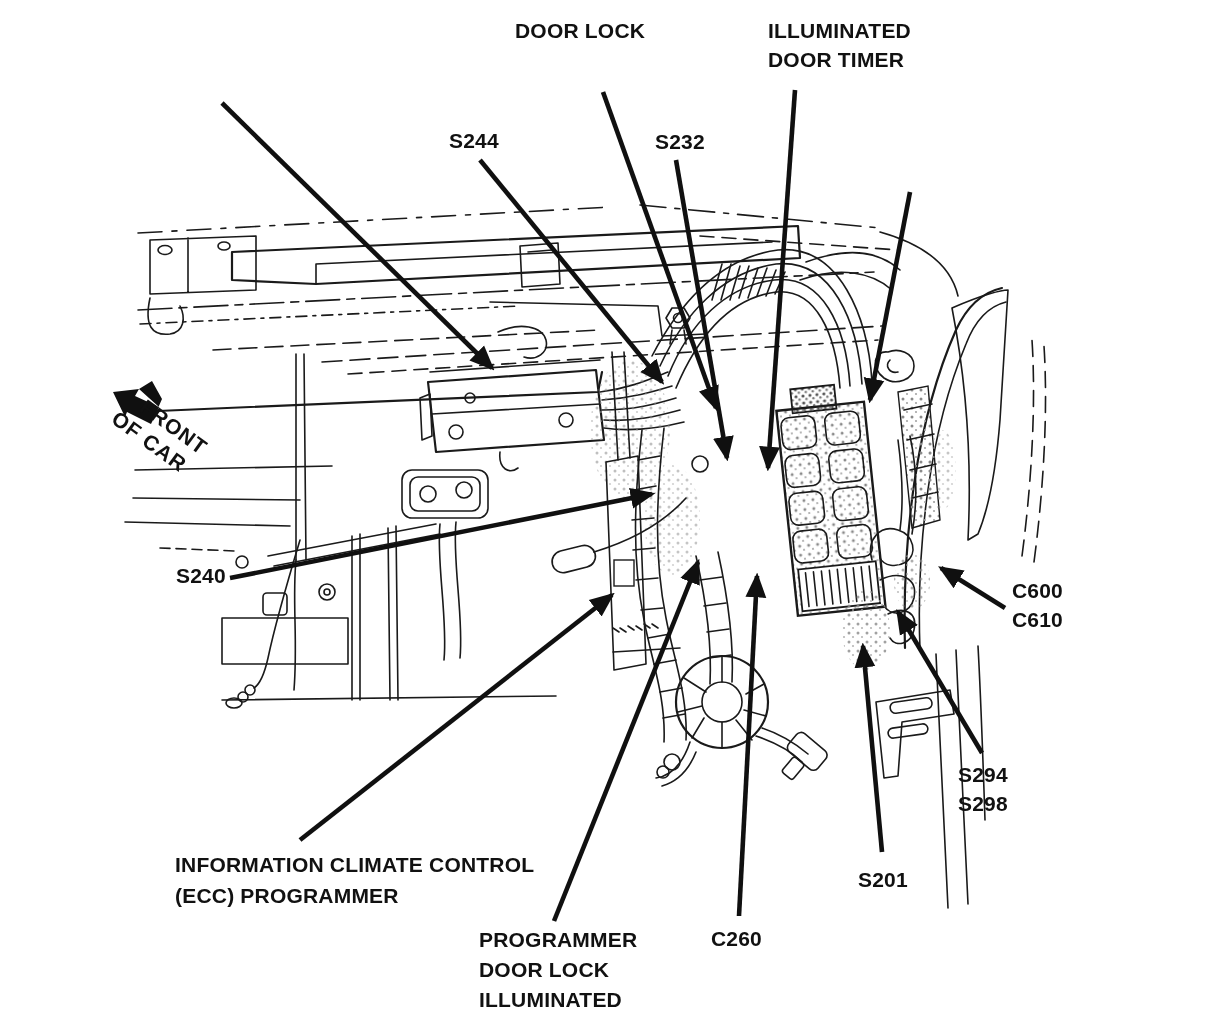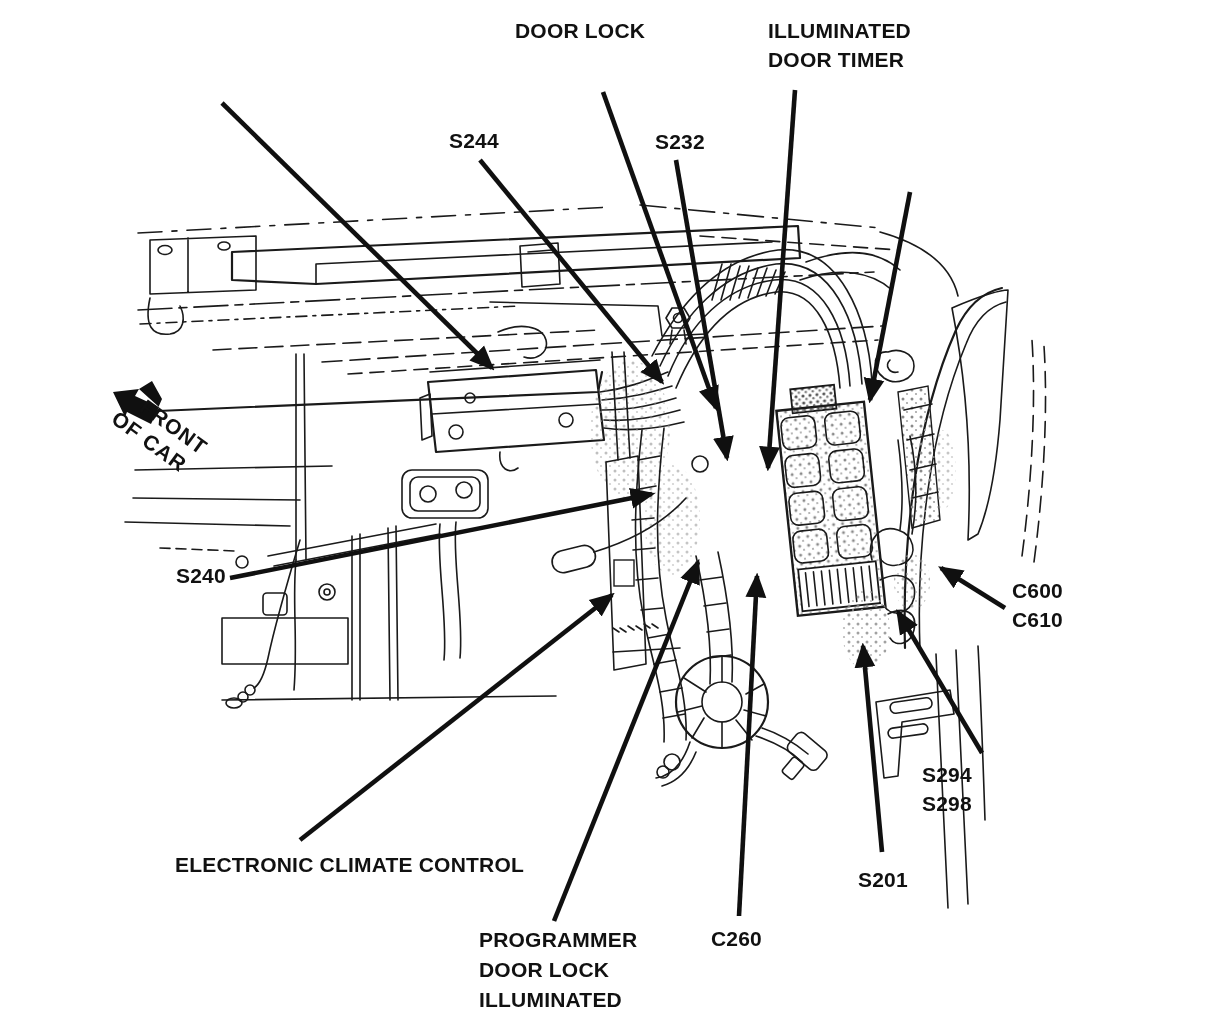--- a/index.html
+++ b/index.html
@@ -256,29 +256,30 @@
     <span class="ln ln2">OF CAR</span>
   </div>
 
   <div class="callout" style="left:176px;top:561px">S240</div>
 
   <div class="callout" style="left:1012px;top:576px">
     <span class="ln">C600</span>
     <span class="ln">C610</span>
   </div>
 
-  <div class="callout" style="left:922px;top:760px">
+  <div class="callout" style="left:958px;top:760px">
     <span class="ln">S294</span>
     <span class="ln">S298</span>
   </div>
 
   <div class="callout" style="left:858px;top:865px">S201</div>
 
   <div class="callout ecc" style="left:175px;top:849px">
-    <span class="ln">ELECTRONIC CLIMATE CONTROL</span>
+    <span class="ln">INFORMATION CLIMATE CONTROL</span>
+    <span class="ln">(ECC) PROGRAMMER</span>
   </div>
 
   <div class="callout adl" style="left:479px;top:925px">
     <span class="ln">PROGRAMMER</span>
     <span class="ln">DOOR LOCK</span>
     <span class="ln">ILLUMINATED</span>
   </div>
 
   <div class="callout" style="left:711px;top:924px">C260</div>
 

